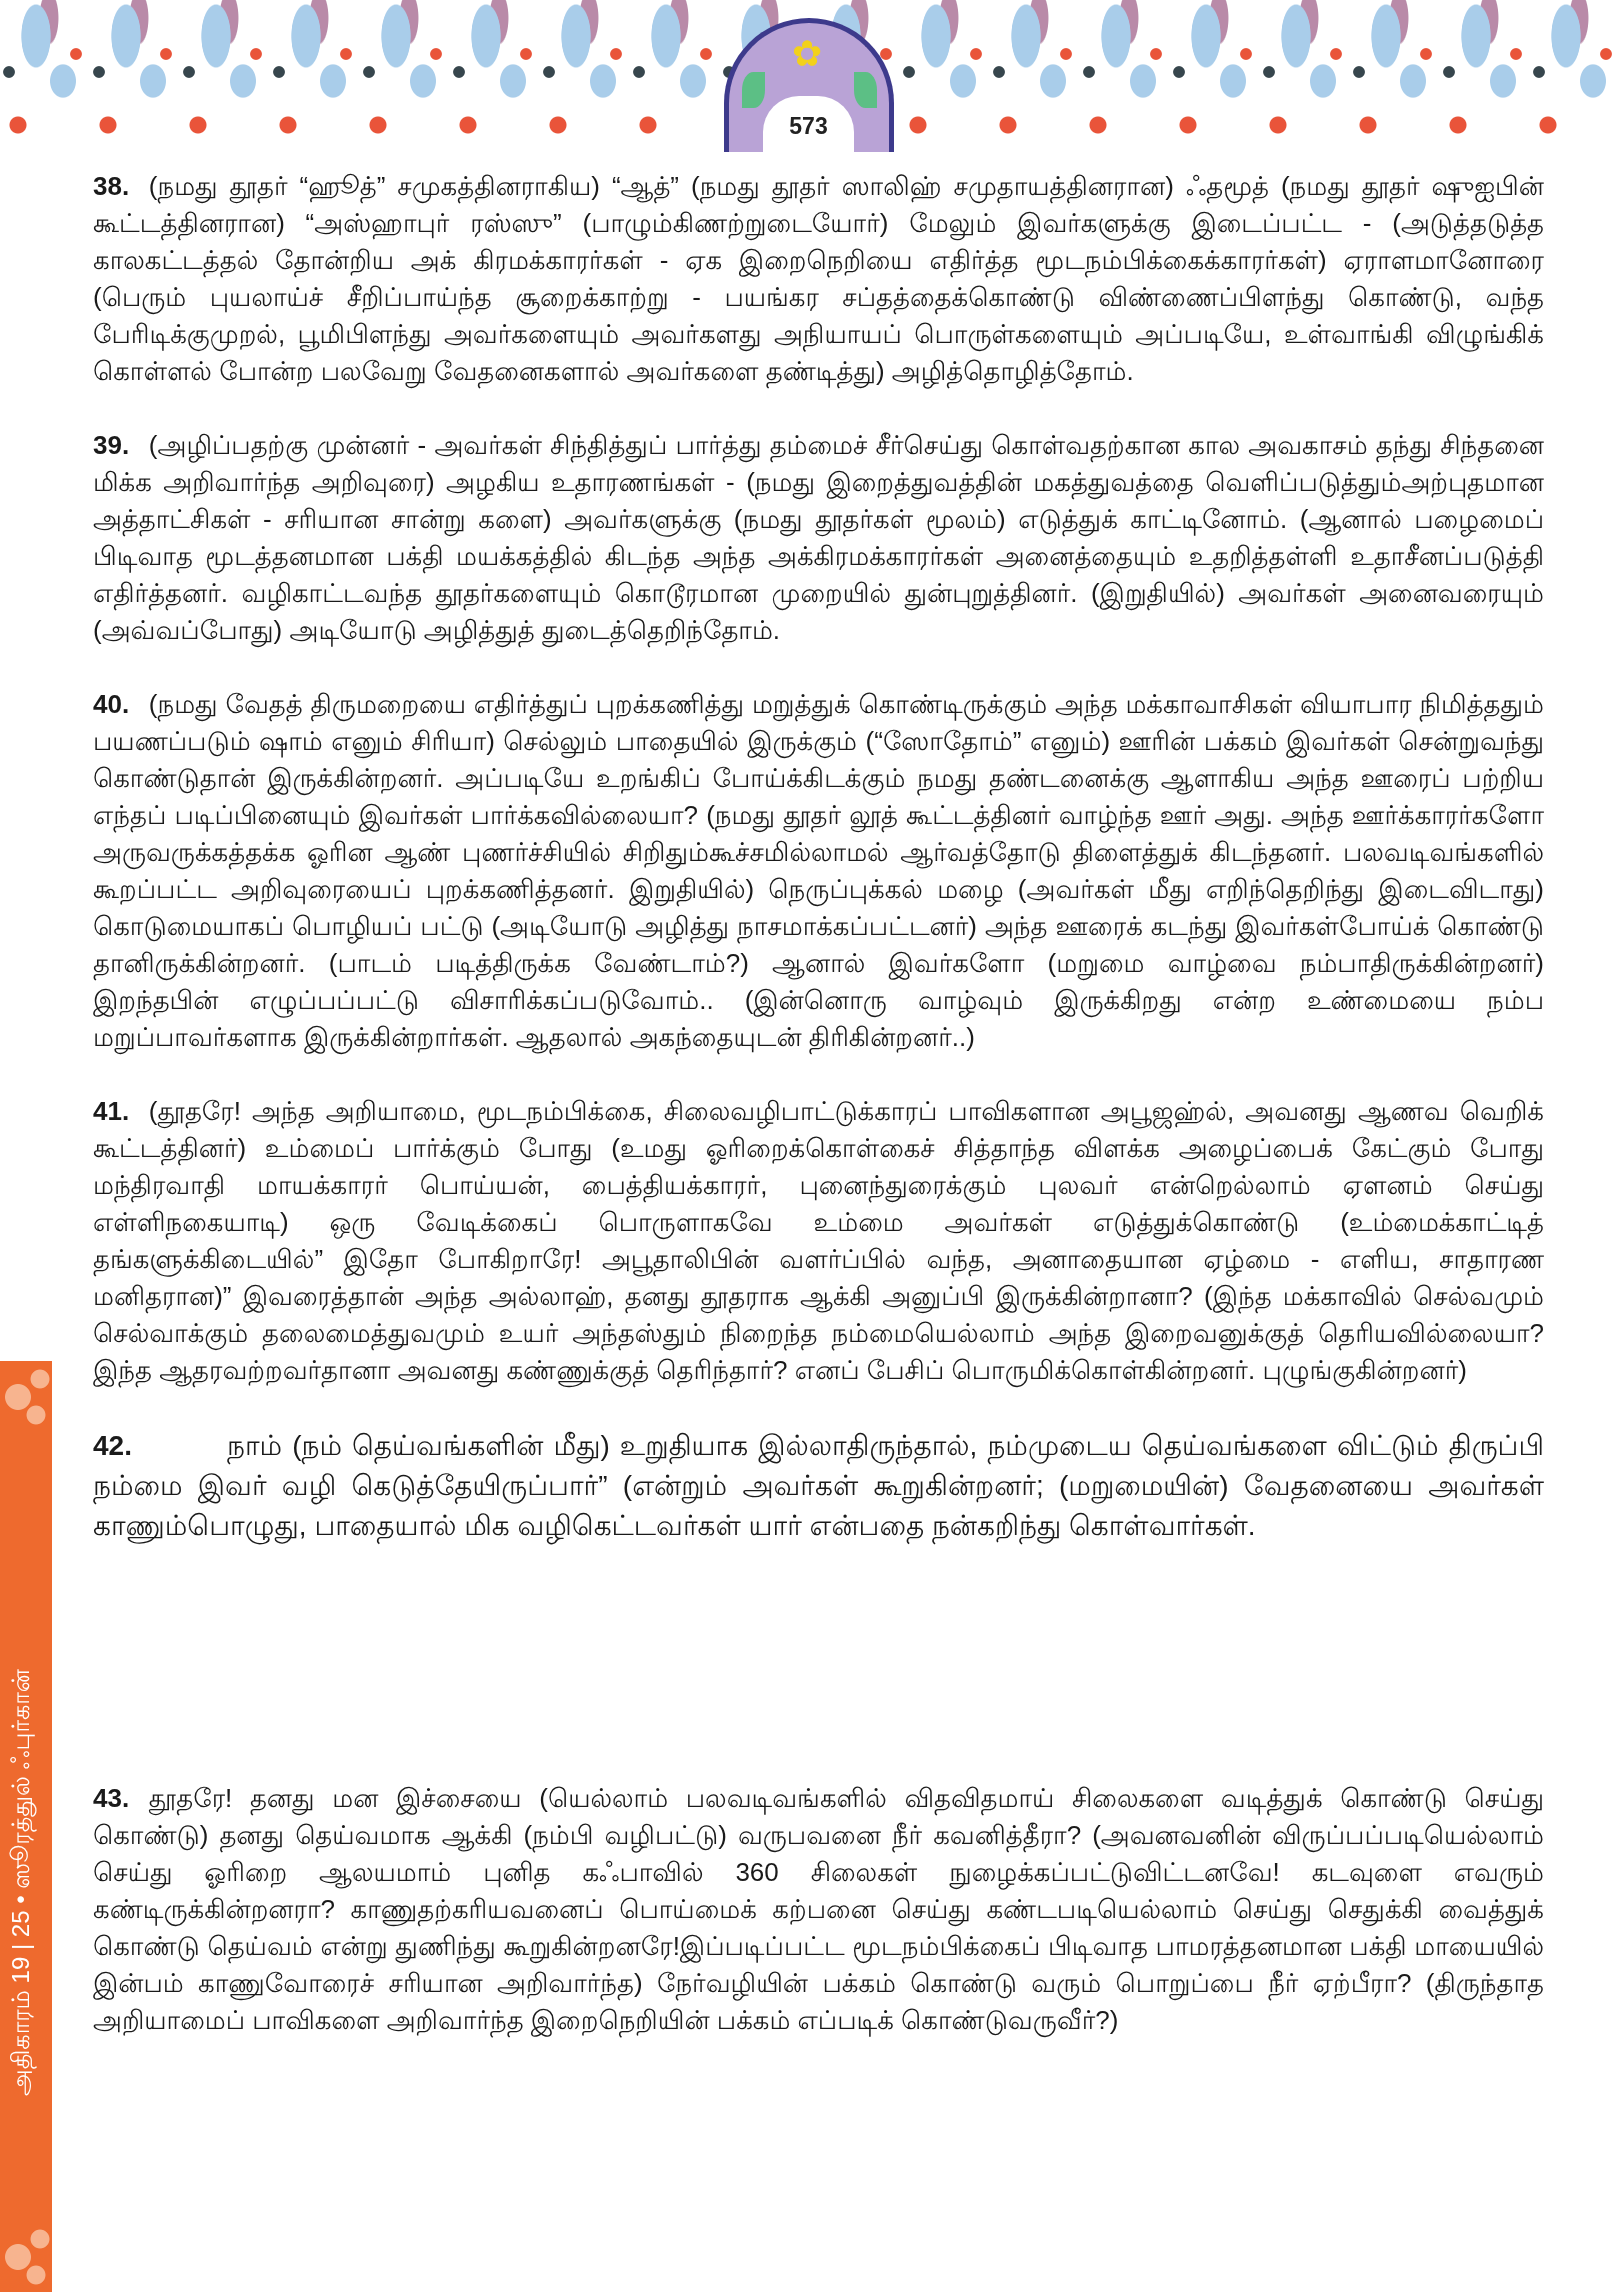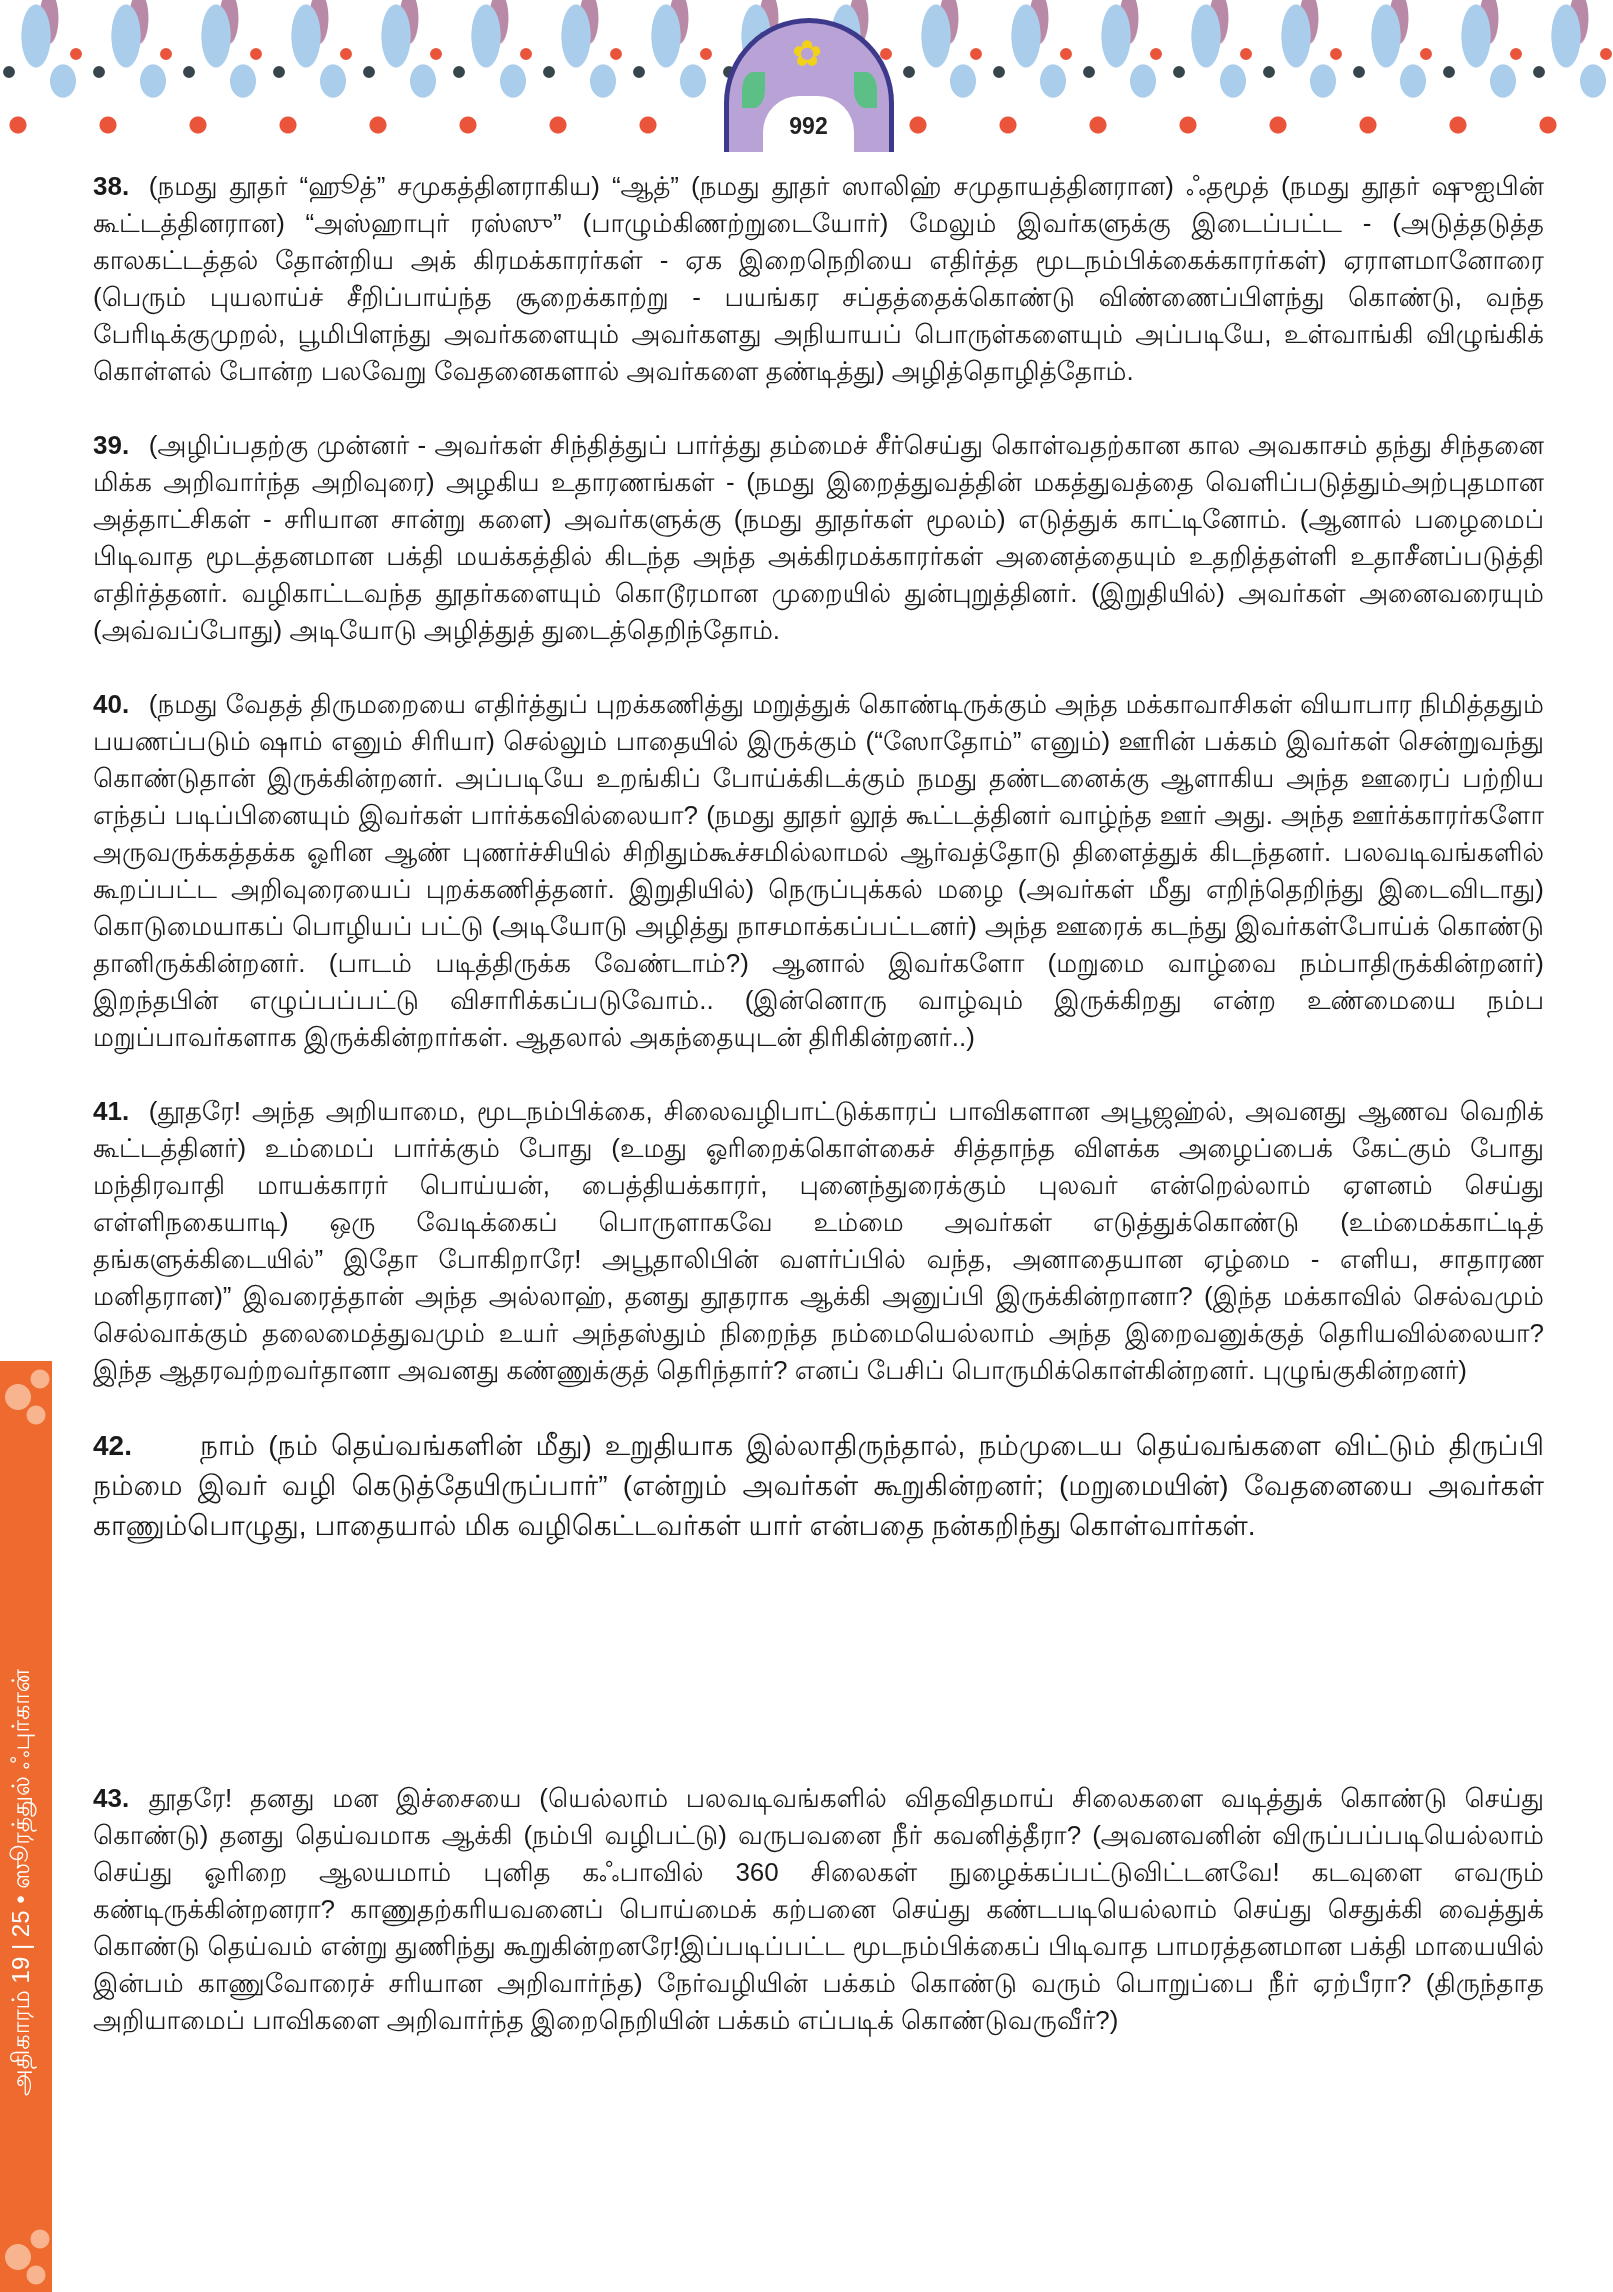--- a/index.html
+++ b/index.html
@@ -41,30 +41,30 @@
 </style>
 </head>
 <body>
 
 <div class="ornament"></div>
 <div class="arch">
   <span class="star">✿</span>
   <span class="leaf-l"></span>
   <span class="leaf-r"></span>
   <div class="window">
-    <span class="page-num">992</span>
+    <span class="page-num">573</span>
   </div>
 </div>
 
 <div class="content">
   <p class="verse"><span class="num">38.</span><span>(நமது தூதர் “ஹூத்” சமுகத்தினராகிய) “ஆத்” (நமது தூதர் ஸாலிஹ் சமுதாயத்தினரான) ஃதமூத் (நமது தூதர் ஷுஐபின் கூட்டத்தினரான) “அஸ்ஹாபுர் ரஸ்ஸு” (பாழும்கிணற்றுடையோர்) மேலும் இவர்களுக்கு இடைப்பட்ட - (அடுத்தடுத்த காலகட்டத்தல் தோன்றிய அக் கிரமக்காரர்கள் - ஏக இறைநெறியை எதிர்த்த மூடநம்பிக்கைக்காரர்கள்) ஏராளமானோரை (பெரும் புயலாய்ச் சீறிப்பாய்ந்த சூறைக்காற்று - பயங்கர சப்தத்தைக்கொண்டு விண்ணைப்பிளந்து கொண்டு, வந்த பேரிடிக்குமுறல், பூமிபிளந்து அவர்களையும் அவர்களது அநியாயப் பொருள்களையும் அப்படியே, உள்வாங்கி விழுங்கிக் கொள்ளல் போன்ற பலவேறு வேதனைகளால் அவர்களை தண்டித்து) அழித்தொழித்தோம்.</span></p>
   <p class="verse"><span class="num">39.</span><span>(அழிப்பதற்கு முன்னர் - அவர்கள் சிந்தித்துப் பார்த்து தம்மைச் சீர்செய்து கொள்வதற்கான கால அவகாசம் தந்து சிந்தனை மிக்க அறிவார்ந்த அறிவுரை) அழகிய உதாரணங்கள் - (நமது இறைத்துவத்தின் மகத்துவத்தை வெளிப்படுத்தும்அற்புதமான அத்தாட்சிகள் - சரியான சான்று களை) அவர்களுக்கு (நமது தூதர்கள் மூலம்) எடுத்துக் காட்டினோம். (ஆனால் பழைமைப் பிடிவாத மூடத்தனமான பக்தி மயக்கத்தில் கிடந்த அந்த அக்கிரமக்காரர்கள் அனைத்தையும் உதறித்தள்ளி உதாசீனப்படுத்தி எதிர்த்தனர். வழிகாட்டவந்த தூதர்களையும் கொடூரமான முறையில் துன்புறுத்தினர். (இறுதியில்) அவர்கள் அனைவரையும் (அவ்வப்போது) அடியோடு அழித்துத் துடைத்தெறிந்தோம்.</span></p>
   <p class="verse"><span class="num">40.</span><span>(நமது வேதத் திருமறையை எதிர்த்துப் புறக்கணித்து மறுத்துக் கொண்டிருக்கும் அந்த மக்காவாசிகள் வியாபார நிமித்ததும் பயணப்படும் ஷாம் எனும் சிரியா) செல்லும் பாதையில் இருக்கும் (“ஸோதோம்” எனும்) ஊரின் பக்கம் இவர்கள் சென்றுவந்து கொண்டுதான் இருக்கின்றனர். அப்படியே உறங்கிப் போய்க்கிடக்கும் நமது தண்டனைக்கு ஆளாகிய அந்த ஊரைப் பற்றிய எந்தப் படிப்பினையும் இவர்கள் பார்க்கவில்லையா? (நமது தூதர் லூத் கூட்டத்தினர் வாழ்ந்த ஊர் அது. அந்த ஊர்க்காரர்களோ அருவருக்கத்தக்க ஓரின ஆண் புணர்ச்சியில் சிறிதும்கூச்சமில்லாமல் ஆர்வத்தோடு திளைத்துக் கிடந்தனர். பலவடிவங்களில் கூறப்பட்ட அறிவுரையைப் புறக்கணித்தனர். இறுதியில்) நெருப்புக்கல் மழை (அவர்கள் மீது எறிந்தெறிந்து இடைவிடாது) கொடுமையாகப் பொழியப் பட்டு (அடியோடு அழித்து நாசமாக்கப்பட்டனர்) அந்த ஊரைக் கடந்து இவர்கள்போய்க் கொண்டு தானிருக்கின்றனர். (பாடம் படித்திருக்க வேண்டாம்?) ஆனால் இவர்களோ (மறுமை வாழ்வை நம்பாதிருக்கின்றனர்) இறந்தபின் எழுப்பப்பட்டு விசாரிக்கப்படுவோம்.. (இன்னொரு வாழ்வும் இருக்கிறது என்ற உண்மையை நம்ப மறுப்பாவர்களாக இருக்கின்றார்கள். ஆதலால் அகந்தையுடன் திரிகின்றனர்..)</span></p>
   <p class="verse"><span class="num">41.</span><span>(தூதரே! அந்த அறியாமை, மூடநம்பிக்கை, சிலைவழிபாட்டுக்காரப் பாவிகளான அபூஜஹ்ல், அவனது ஆணவ வெறிக் கூட்டத்தினர்) உம்மைப் பார்க்கும் போது (உமது ஓரிறைக்கொள்கைச் சித்தாந்த விளக்க அழைப்பைக் கேட்கும் போது மந்திரவாதி மாயக்காரர் பொய்யன், பைத்தியக்காரர், புனைந்துரைக்கும் புலவர் என்றெல்லாம் ஏளனம் செய்து எள்ளிநகையாடி) ஒரு வேடிக்கைப் பொருளாகவே உம்மை அவர்கள் எடுத்துக்கொண்டு (உம்மைக்காட்டித் தங்களுக்கிடையில்” இதோ போகிறாரே! அபூதாலிபின் வளர்ப்பில் வந்த, அனாதையான ஏழ்மை - எளிய, சாதாரண மனிதரான)” இவரைத்தான் அந்த அல்லாஹ், தனது தூதராக ஆக்கி அனுப்பி இருக்கின்றானா? (இந்த மக்காவில் செல்வமும் செல்வாக்கும் தலைமைத்துவமும் உயர் அந்தஸ்தும் நிறைந்த நம்மையெல்லாம் அந்த இறைவனுக்குத் தெரியவில்லையா? இந்த ஆதரவற்றவர்தானா அவனது கண்ணுக்குத் தெரிந்தார்? எனப் பேசிப் பொருமிக்கொள்கின்றனர். புழுங்குகின்றனர்)</span></p>
-  <p class="verse v42"><span class="num" style="margin-right:68px">42.</span><span>நாம் (நம் தெய்வங்களின் மீது) உறுதியாக இல்லாதிருந்தால், நம்முடைய தெய்வங்களை விட்டும் திருப்பி நம்மை இவர் வழி கெடுத்தேயிருப்பார்” (என்றும் அவர்கள் கூறுகின்றனர்; (மறுமையின்) வேதனையை அவர்கள் காணும்பொழுது, பாதையால் மிக வழிகெட்டவர்கள் யார் என்பதை நன்கறிந்து கொள்வார்கள்.</span></p>
+  <p class="verse v42"><span class="num" style="margin-right:95px">42.</span><span>நாம் (நம் தெய்வங்களின் மீது) உறுதியாக இல்லாதிருந்தால், நம்முடைய தெய்வங்களை விட்டும் திருப்பி நம்மை இவர் வழி கெடுத்தேயிருப்பார்” (என்றும் அவர்கள் கூறுகின்றனர்; (மறுமையின்) வேதனையை அவர்கள் காணும்பொழுது, பாதையால் மிக வழிகெட்டவர்கள் யார் என்பதை நன்கறிந்து கொள்வார்கள்.</span></p>
   <div class="gap"></div>
   <p class="verse"><span class="num">43.</span><span>தூதரே! தனது மன இச்சையை (யெல்லாம் பலவடிவங்களில் விதவிதமாய் சிலைகளை வடித்துக் கொண்டு செய்து கொண்டு) தனது தெய்வமாக ஆக்கி (நம்பி வழிபட்டு) வருபவனை நீர் கவனித்தீரா? (அவனவனின் விருப்பப்படியெல்லாம் செய்து ஓரிறை ஆலயமாம் புனித கஃபாவில் 360 சிலைகள் நுழைக்கப்பட்டுவிட்டனவே! கடவுளை எவரும் கண்டிருக்கின்றனரா? காணுதற்கரியவனைப் பொய்மைக் கற்பனை செய்து கண்டபடியெல்லாம் செய்து செதுக்கி வைத்துக் கொண்டு தெய்வம் என்று துணிந்து கூறுகின்றனரே!இப்படிப்பட்ட மூடநம்பிக்கைப் பிடிவாத பாமரத்தனமான பக்தி மாயையில் இன்பம் காணுவோரைச் சரியான அறிவார்ந்த) நேர்வழியின் பக்கம் கொண்டு வரும் பொறுப்பை நீர் ஏற்பீரா? (திருந்தாத அறியாமைப் பாவிகளை அறிவார்ந்த இறைநெறியின் பக்கம் எப்படிக் கொண்டுவருவீர்?)</span></p>
 </div>
 
 <div class="sidebar">
   <div class="orn-top"></div>
   <div class="label">அதிகாரம் 19 | 25 • ஸூரத்துல் ஃபுர்கான்</div>
   <div class="orn-bot"></div>
 </div>
 

